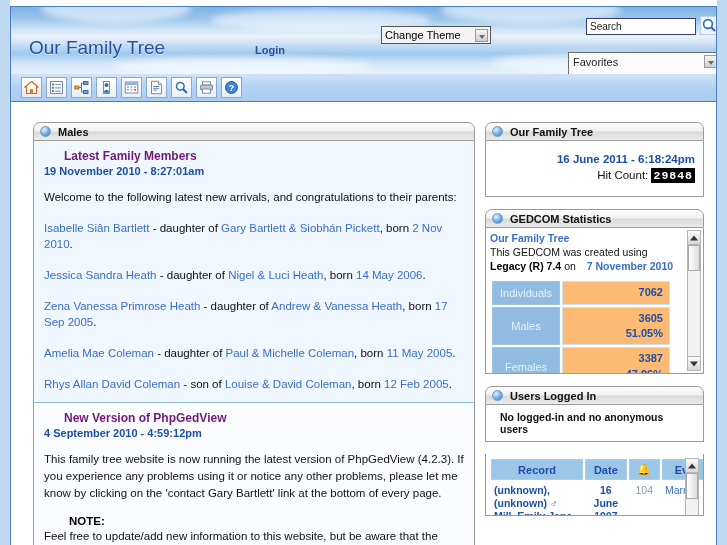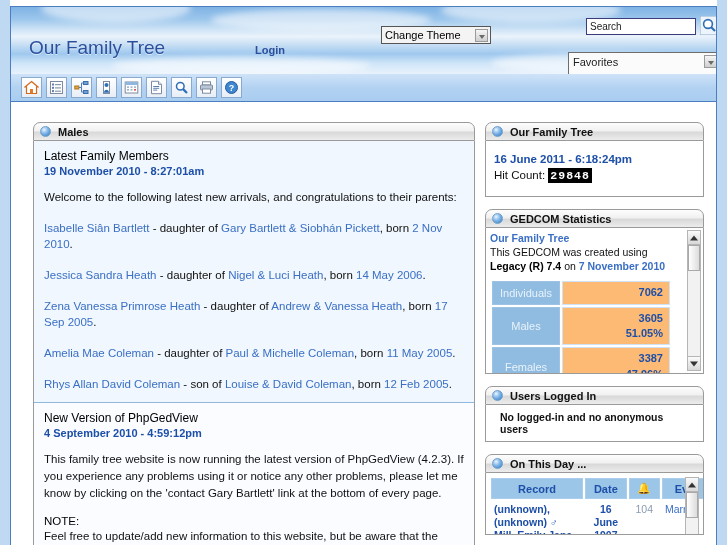--- a/index.html
+++ b/index.html
@@ -241,43 +241,44 @@
   
   .news-item {
     padding: 8px 10px 10px 10px;
     box-sizing: border-box;
     border-bottom: 1px solid #8fb8de;
   }
   .news-item.alt { background: #f0f7fe; }
   .news-item.alt2 { background: #fafcff; }
   .news-title {
     font-size: 12px;
-    font-weight: normal;
-    color: #000000;
+    font-weight: bold;
+    color: #701a75;
     margin-bottom: 2px;
+    margin-left: 20px;
   }
   .news-date {
     font-size: 11px;
     font-weight: bold;
     color: #1d4fa8;
     margin-bottom: 12px;
   }
   .news-para {
     font-size: 11.5px;
     color: #111;
     line-height: 1.45;
     margin-bottom: 14px;
   }
   .news-para:last-child { margin-bottom: 0; }
   .lnk { color: #3a6fc4; margin-top: 15px; }
-  .news-note-head { font-size: 11.5px; font-weight: normal; color:#000; margin-bottom:1px;}
+  .news-note-head { font-size: 11.5px; font-weight: bold; color:#000; margin-bottom:1px;margin-left:25px;}
   
   .oft-body {
     padding: 12px 8px 14px 8px;
-    text-align: left;
+    text-align: right;
   }
   .oft-date {
     font-size: 11.5px;
     font-weight: bold;
     color: #1d4fa8;
     margin-bottom: 4px;
   }
   .hit-line {
     font-size: 11.5px;
     color: #111;
@@ -292,21 +293,21 @@
   }
   .ged-body {
     position: relative;
     height: 146px;
     overflow: hidden;
     padding: 3px 18px 0 4px;
   }
   .ged-intro { font-size: 10.5px; line-height:1.35; color:#111; }
   .ged-intro .gname { color:#3a6fc4; font-weight:bold; display:block; }
   .ged-intro b { color: #000; }
-  .ged-intro .dt { color:#3a6fc4; font-weight:bold; }
+  .ged-intro .dt { color:#3a6fc4; font-weight:bold;margin-left:8px; }
   .ged-table {
     margin-top: 5px;
     width: 182px;
     border-collapse: separate;
     border-spacing: 2px;
   }
   .ged-table td.lbl {
     width: 62px;
     background: #8fbce0;
     color: #e8f2fb;
@@ -631,24 +632,20 @@
 
       <div class="block">
         <div class="block-header">
           <span class="bullet"></span>
           <span class="title">Users Logged In</span>
         </div>
         <div class="block-body users-body">No logged-in and no anonymous users</div>
       </div>
 
       <div class="block">
-        <div class="block-header">
-          <span class="bullet"></span>
-          <span class="title">On This Day ...</span>
-        </div>
         <div class="block-body otd-body">
           <table class="otd-table">
             <tbody>
                 <tr>
               <th style="width:92px">Record</th>
               <th style="width:34px">Date</th>
               <th style="width:24px">🔔</th>
               <th style="width:40px">Eve</th>
             </tr>
             <tr>

